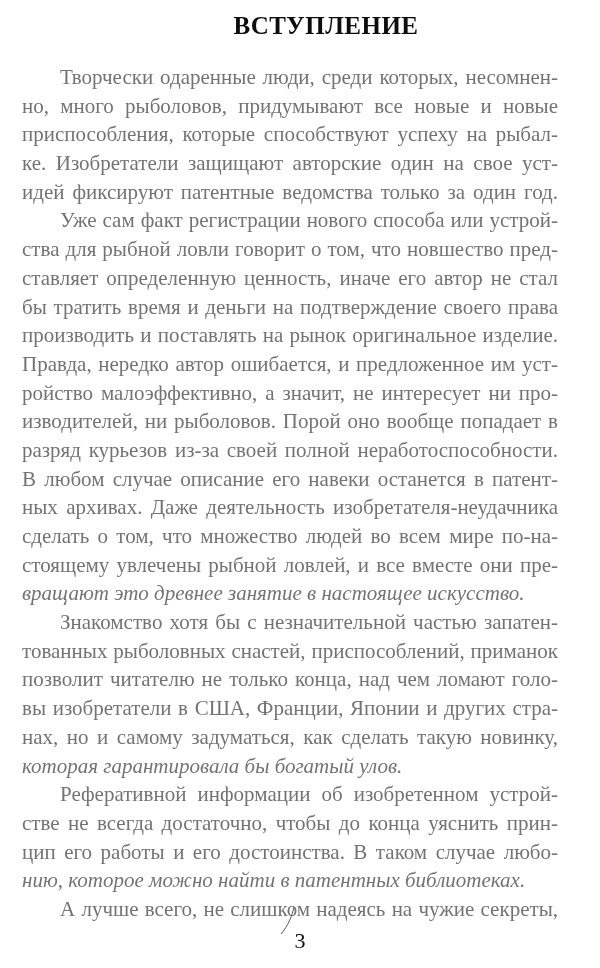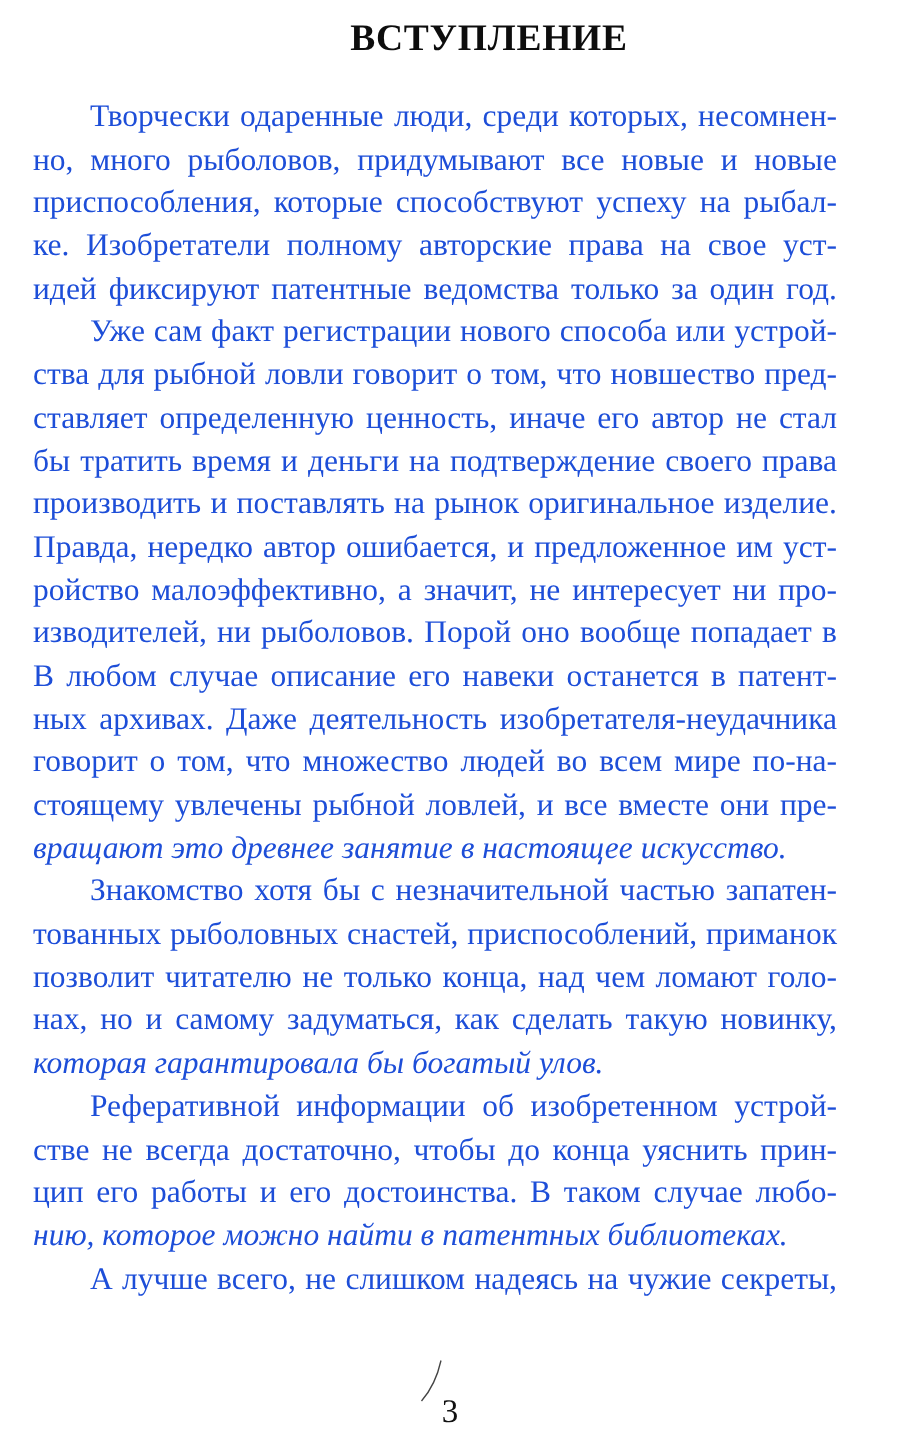--- a/index.html
+++ b/index.html
@@ -14,21 +14,21 @@
       text-align: center; font-weight: bold; font-size: 25px;
       letter-spacing: 0.5px; color: #0d0d0d; padding-left: 26px;
     }
     .body {
       position: absolute; left: 22px; top: 63px; width: 536px;
     }
     .line {
       display: block; height: 28.7px; line-height: 28.7px;
       font-size: 21px; white-space: nowrap;
       text-align: justify; text-align-last: justify;
-      color: #1d4ed8;
+      color: #737373;
     }
     .line.indent { padding-left: 38px; }
     .line.last { text-align-last: left; font-style: italic; }
     .pagenum {
       position: absolute; left: 0; width: 600px; top: 928px;
       text-align: center; font-size: 22px; color: #111;
     }
     .stroke {
       position: absolute; left: 278px; top: 906px; width: 20px; height: 30px;
     }
@@ -38,44 +38,46 @@
 
 <div class="page">
   <div class="title">ВСТУПЛЕНИЕ</div>
 
   <div class="body">
 
     <div>
       <span class="line indent">Творчески одаренные люди, среди которых, несомнен-</span>
       <span class="line">но, много рыболовов, придумывают все новые и новые</span>
       <span class="line">приспособления, которые способствуют успеху на рыбал-</span>
-      <span class="line">ке. Изобретатели полному авторские права на свое уст-</span>
+      <span class="line">ке. Изобретатели защищают авторские один на свое уст-</span>
       <span class="line">идей фиксируют патентные ведомства только за один год.</span>
     </div>
 
     <div>
       <span class="line indent">Уже сам факт регистрации нового способа или устрой-</span>
       <span class="line">ства для рыбной ловли говорит о том, что новшество пред-</span>
       <span class="line">ставляет определенную ценность, иначе его автор не стал</span>
       <span class="line">бы тратить время и деньги на подтверждение своего права</span>
       <span class="line">производить и поставлять на рынок оригинальное изделие.</span>
       <span class="line">Правда, нередко автор ошибается, и предложенное им уст-</span>
       <span class="line">ройство малоэффективно, а значит, не интересует ни про-</span>
       <span class="line">изводителей, ни рыболовов. Порой оно вообще попадает в</span>
+      <span class="line">разряд курьезов из-за своей полной неработоспособности.</span>
       <span class="line">В любом случае описание его навеки останется в патент-</span>
       <span class="line">ных архивах. Даже деятельность изобретателя-неудачника</span>
-      <span class="line">говорит о том, что множество людей во всем мире по-на-</span>
+      <span class="line">сделать о том, что множество людей во всем мире по-на-</span>
       <span class="line">стоящему увлечены рыбной ловлей, и все вместе они пре-</span>
       <span class="line last">вращают это древнее занятие в настоящее искусство.</span>
     </div>
 
     <div>
       <span class="line indent">Знакомство хотя бы с незначительной частью запатен-</span>
       <span class="line">тованных рыболовных снастей, приспособлений, приманок</span>
       <span class="line">позволит читателю не только конца, над чем ломают голо-</span>
+      <span class="line">вы изобретатели в США, Франции, Японии и других стра-</span>
       <span class="line">нах, но и самому задуматься, как сделать такую новинку,</span>
       <span class="line last">которая гарантировала бы богатый улов.</span>
     </div>
 
     <div>
       <span class="line indent">Реферативной информации об изобретенном устрой-</span>
       <span class="line">стве не всегда достаточно, чтобы до конца уяснить прин-</span>
       <span class="line">цип его работы и его достоинства. В таком случае любо-</span>
       <span class="line last">нию, которое можно найти в патентных библиотеках.</span>
     </div>

